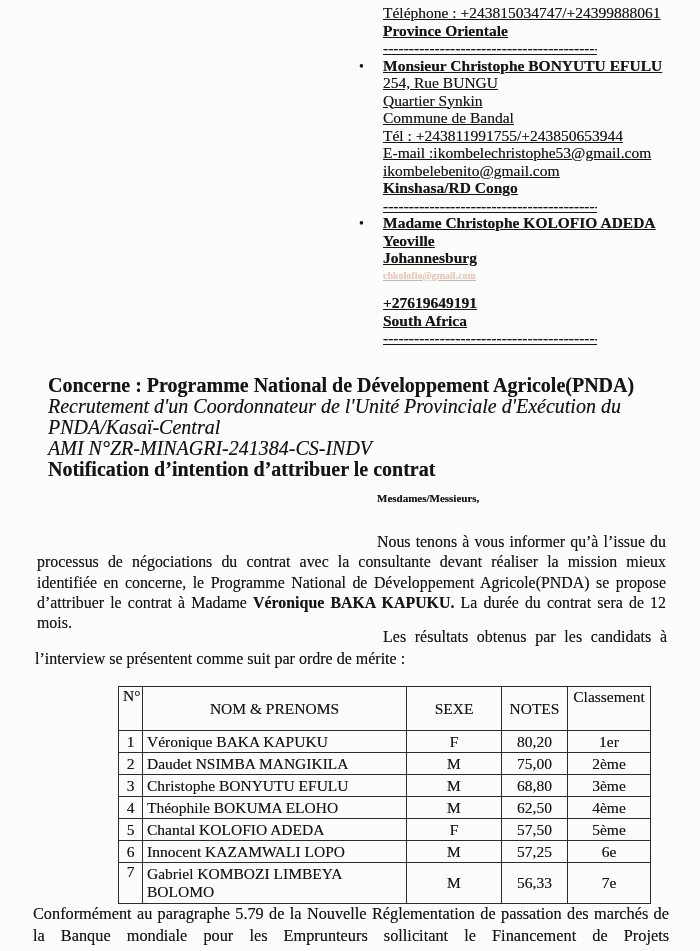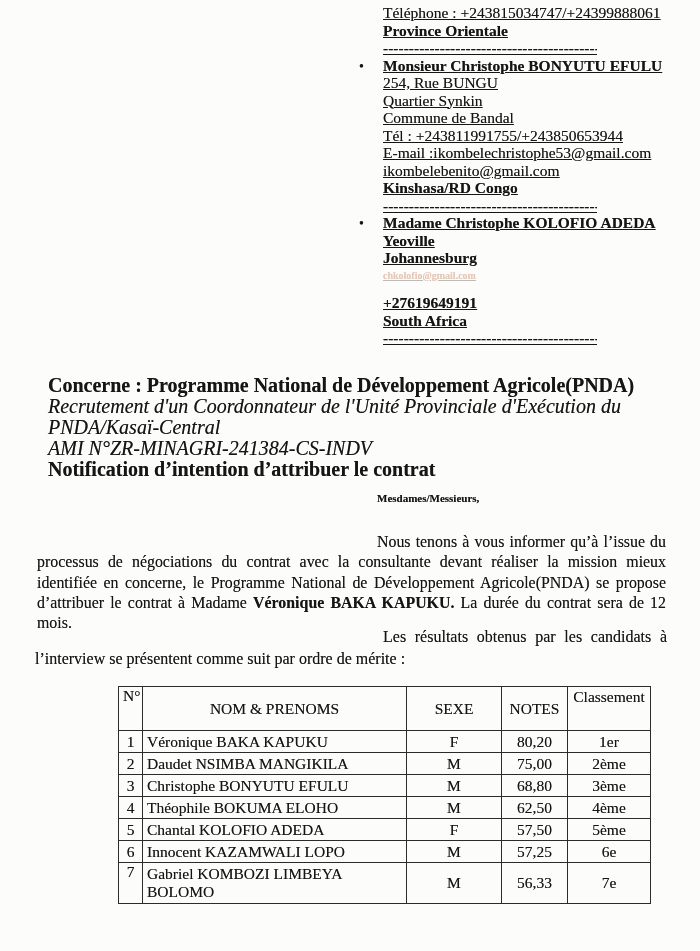--- a/index.html
+++ b/index.html
@@ -195,14 +195,15 @@
       <tr class="row-tall">
         <td class="c-num" style="vertical-align:top;">7</td>
         <td class="c-name">Gabriel KOMBOZI LIMBEYA BOLOMO</td>
         <td class="c-sexe">M</td>
         <td class="c-notes">56,33</td>
         <td class="c-class">7e</td>
       </tr>
     </tbody>
   </table>
 
+  <div class="footer-para">Conformément au paragraphe 5.79 de la Nouvelle Réglementation de passation des marchés de la Banque mondiale pour les Emprunteurs sollicitant le Financement de Projets</div>
 
 </div>
 
 </body></html>

